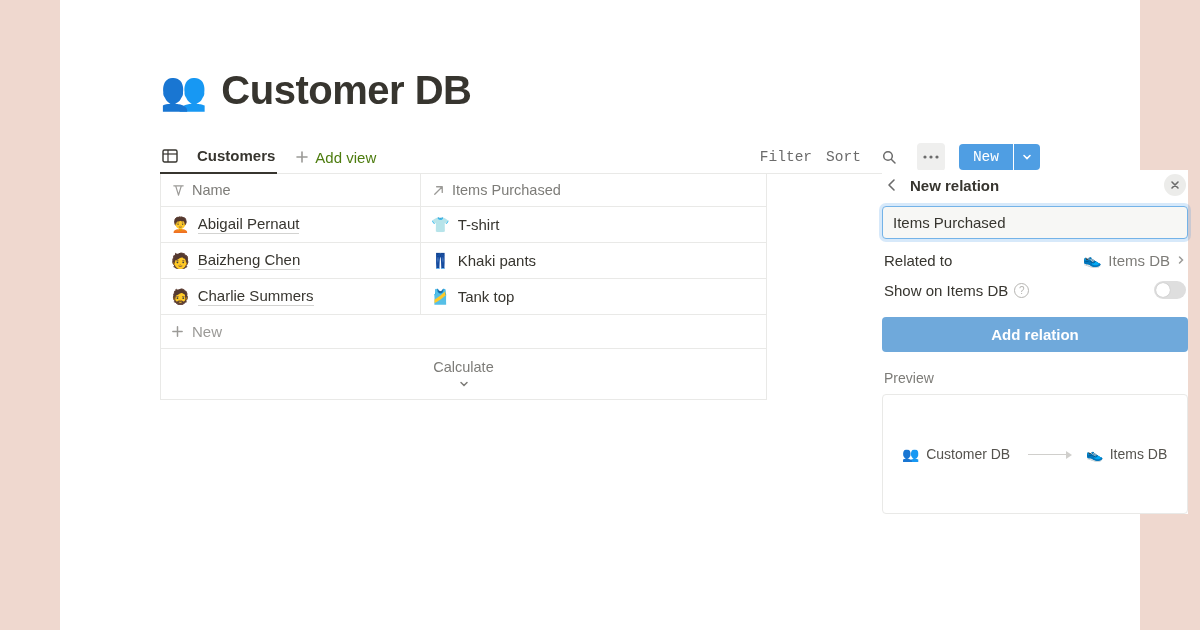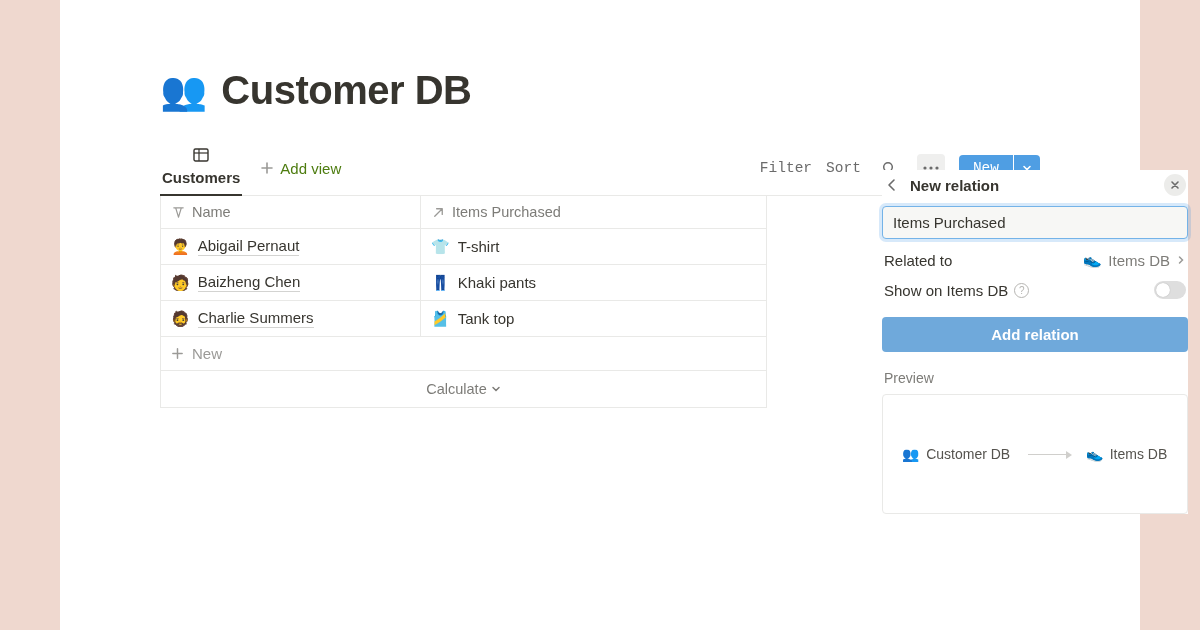--- a/index.html
+++ b/index.html
@@ -27,26 +27,25 @@
   .title-icon { font-size: 38px; line-height: 1; }
   .title-text { font-size: 40px; font-weight: 700; letter-spacing: -0.5px; }
   .tabs-row {
     display: flex;
     align-items: center;
     justify-content: space-between;
     border-bottom: 1px solid #e9e9e7;
   }
   .tabs-left { display: flex; align-items: center; gap: 18px; }
   .tab {
-    display: flex; align-items: center; gap: 6px;
+    display: flex; align-items: flex-end; gap: 19px;
     padding: 6px 2px 8px 2px;
     font-size: 15px; font-weight: 600;
     border-bottom: 2px solid #37352f;
     margin-bottom: -1px;
-    flex-direction: column;
   }
   .tab-icon { width: 16px; height: 16px; color:#37352f; }
   .add-view {
     display: flex; align-items: center; gap: 6px;
     color: #4d7c0f; font-size: 15px; cursor: pointer;
   }
   .tabs-right { display: flex; align-items: center; gap: 14px; font-family: Liberation Mono, monospace; }
   .toolbar-text { color: #6b6b6b; font-size: 14.5px; cursor: pointer; }
   .icon-btn {
     width: 28px; height: 28px; display:flex; align-items:center; justify-content:center;
@@ -83,21 +82,21 @@
   .td:first-child { width:260px; border-right:1px solid #e9e9e7; }
   .td:last-child  { flex:1; }
   .td .name-underline { border-bottom:1px solid #d3d3d1; padding-bottom:1px;text-align:right; }
   .new-row {
     display:flex; align-items:center; gap:8px;
     padding: 8px 10px; color:#9b9a97; font-size:15px; cursor:pointer;
   }
   .calc-row {
     border-top:1px solid #e9e9e7;
     display:flex; justify-content:center; align-items:center;
-    padding:10px 0; color:#7d7c78; font-size:14.5px; gap:4px; cursor:pointer;
+    padding:10px 0; color:#7d7c78; font-size:14.5px; gap:4px; cursor:pointer;flex-direction:column;
   }
 
   
   .panel {
     position:absolute; top: 170px; left: 822px;
     width: 306px; background:#fff;
   }
   .panel-head {
     display:flex; align-items:center; gap:10px; padding: 4px 2px 10px 2px;
   }

